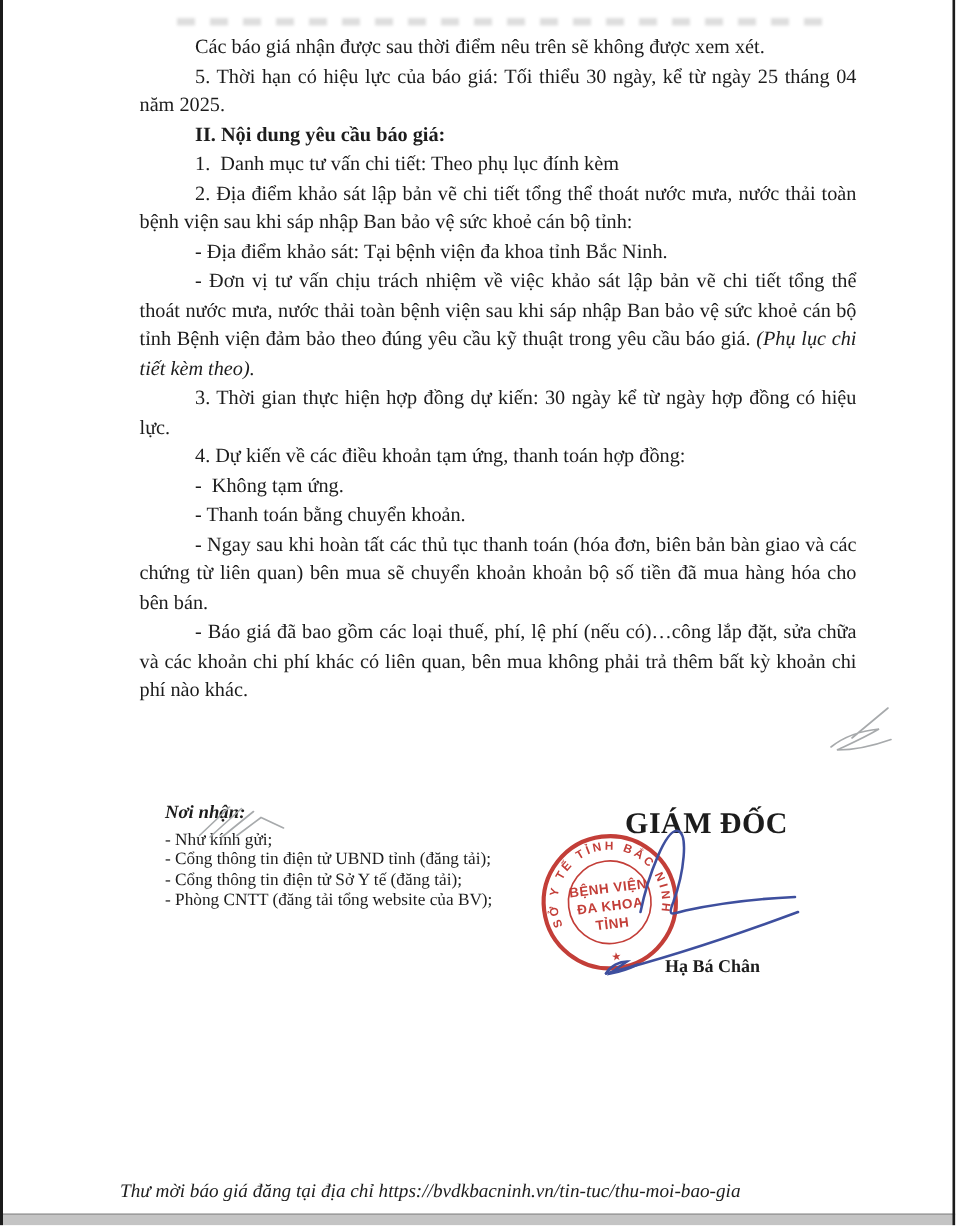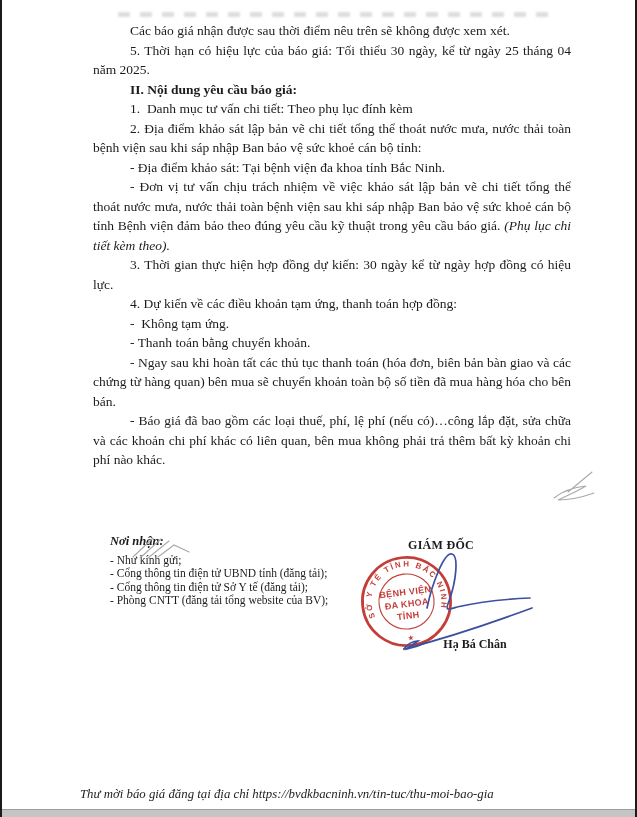--- a/index.html
+++ b/index.html
@@ -15,22 +15,22 @@
         border-top:1px solid #9d9d9d;z-index:8;}
   .ghost{position:absolute;left:118px;top:12px;width:430px;height:5px;
         background:repeating-linear-gradient(90deg, rgba(110,110,110,.45) 0 12px, rgba(110,110,110,0) 12px 22px);
         filter:blur(1.2px);opacity:.5;}
   .doc-body{position:absolute;left:93px;top:21px;width:478px;font-size:13.5px;
         line-height:19.5px;text-align:justify;}
   .doc-body p{margin:0;text-indent:37px;}
   .doc-body p.bold{font-weight:bold;}
   .recipients{position:absolute;left:97px;top:535px;font-size:11.5px;line-height:13.6px;margin-left:13px;}
   .recipients .head{font-weight:bold;font-style:italic;font-size:12.5px;margin-bottom:5px;}
-  .director-title{position:absolute;left:408px;top:538px;width:126px;text-align:left;
-        font-weight:bold;font-size:12px;letter-spacing:.3px;}
+  .director-title{position:absolute;left:408px;top:538px;width:126px;text-align:center;
+        font-weight:bold;font-size:20px;letter-spacing:.3px;}
   .signer-name{position:absolute;left:408px;top:637px;width:134px;text-align:center;
         font-weight:bold;font-size:12px;}
   .stamp{position:absolute;left:356px;top:551px;width:101px;height:101px;
         transform:rotate(-7deg);opacity:.95;}
   .stamp svg{width:100%;height:100%;display:block;}
   .seal-ring{fill:none;stroke:var(--stamp_red);}
   .seal-text{fill:var(--stamp_red);font-family:"Liberation Sans",sans-serif;font-weight:bold;}
   .arc-text{font-size:8.6px;letter-spacing:2.1px;}
   .center-text{font-size:9.8px;text-anchor:middle;letter-spacing:.4px;}
   .seal-star{font-size:7px;text-anchor:middle;}
@@ -57,21 +57,21 @@
     <p>5. Thời hạn có hiệu lực của báo giá: Tối thiểu 30 ngày, kể từ ngày 25 tháng 04 năm 2025.</p>
     <p class="bold">II. Nội dung yêu cầu báo giá:</p>
     <p>1.&nbsp; Danh mục tư vấn chi tiết: Theo phụ lục đính kèm</p>
     <p>2. Địa điểm khảo sát lập bản vẽ chi tiết tổng thể thoát nước mưa, nước thải toàn bệnh viện sau khi sáp nhập Ban bảo vệ sức khoẻ cán bộ tỉnh:</p>
     <p>- Địa điểm khảo sát: Tại bệnh viện đa khoa tỉnh Bắc Ninh.</p>
     <p><span>- Đơn vị tư vấn chịu trách nhiệm về việc khảo sát lập bản vẽ chi tiết tổng thể thoát nước mưa, nước thải toàn bệnh viện sau khi sáp nhập Ban bảo vệ sức khoẻ cán bộ tỉnh Bệnh viện đảm bảo theo đúng yêu cầu kỹ thuật trong yêu cầu báo giá. </span><i>(Phụ lục chi tiết kèm theo).</i></p>
     <p>3. Thời gian thực hiện hợp đồng dự kiến: 30 ngày kể từ ngày hợp đồng có hiệu lực.</p>
     <p>4. Dự kiến về các điều khoản tạm ứng, thanh toán hợp đồng:</p>
     <p>-&nbsp; Không tạm ứng.</p>
     <p>- Thanh toán bằng chuyển khoản.</p>
-    <p>- Ngay sau khi hoàn tất các thủ tục thanh toán (hóa đơn, biên bản bàn giao và các chứng từ hàng quan) bên mua sẽ chuyển khoản toàn bộ số tiền đã mua hàng hóa cho bên bán.</p>
+    <p>- Ngay sau khi hoàn tất các thủ tục thanh toán (hóa đơn, biên bản bàn giao và các chứng từ liên quan) bên mua sẽ chuyển khoản khoản bộ số tiền đã mua hàng hóa cho bên bán.</p>
     <p>- Báo giá đã bao gồm các loại thuế, phí, lệ phí (nếu có)…công lắp đặt, sửa chữa và các khoản chi phí khác có liên quan, bên mua không phải trả thêm bất kỳ khoản chi phí nào khác.</p>
   </div>
 
   <svg class="pen1" viewBox="0 0 52 42">
     <path d="M 44 4 L 20 24 M 6 30 C 16 22 28 19 38 18 C 26 25 14 30 10 32 C 20 32 32 30 46 25"></path>
   </svg>
 
   <div class="recipients">
     <div class="head">Nơi nhận:</div>
     <div>- Như kính gửi;</div>

